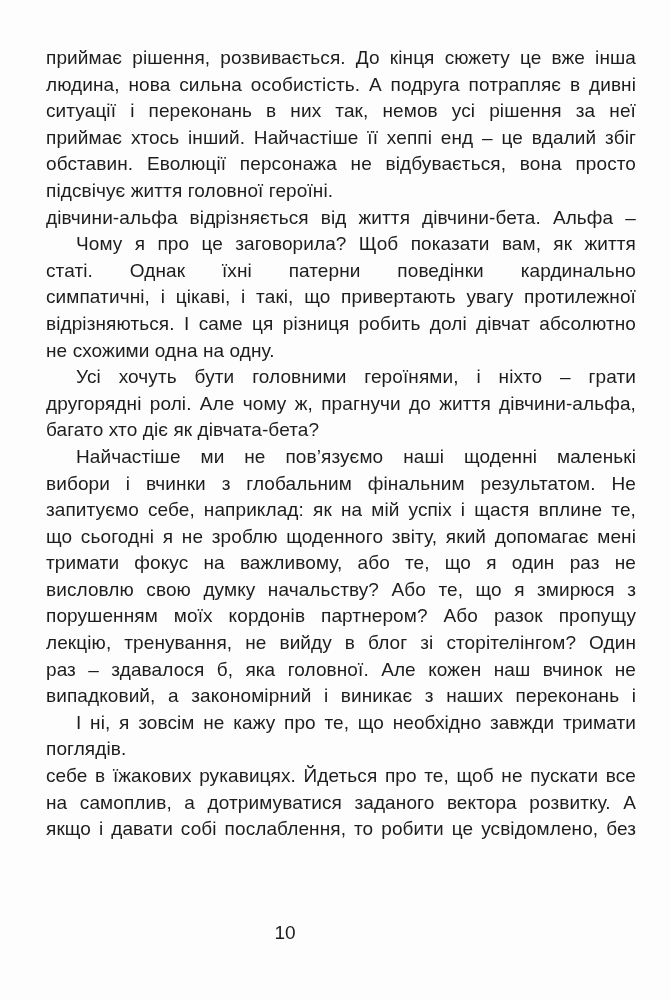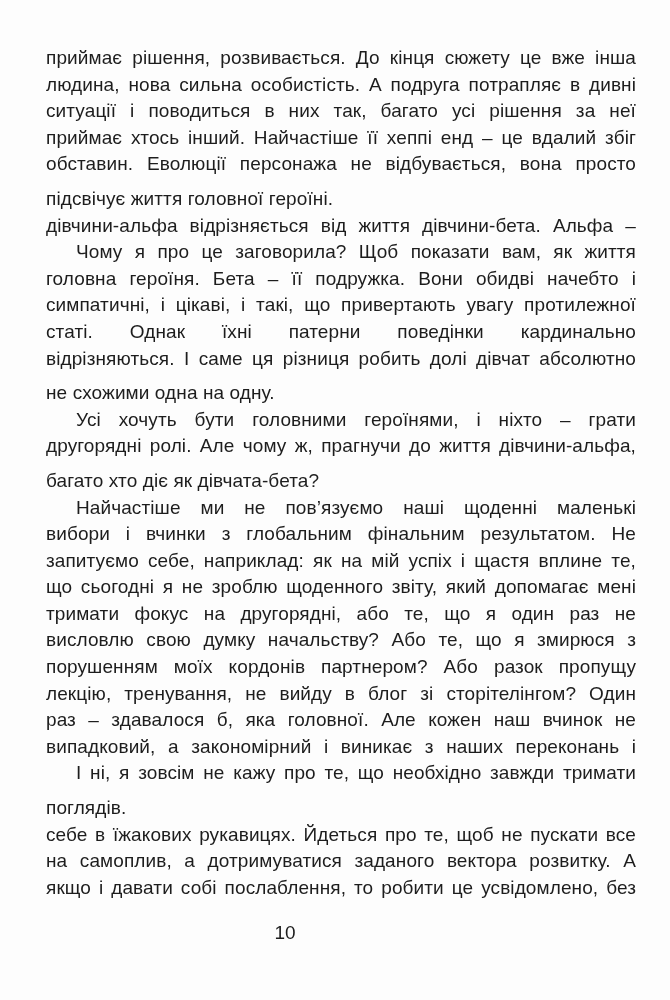--- a/index.html
+++ b/index.html
@@ -27,21 +27,20 @@
     font-weight: 400;
     letter-spacing: 0.1px;
   }
   .line {
     text-align: justify;
     text-align-last: justify;
     white-space: normal;
   }
   .line.para-end {
     text-align-last: left;
-    margin-top: 8px;
   }
   .line.first-indent {
     text-indent: 30px;
   }
   .page-number {
     position: absolute;
     left: 0;
     top: 921px;
     width: 570px;
     text-align: center;
@@ -50,39 +49,38 @@
     color: #1d1d1d;
   }
 </style>
 </head>
 <body>
 
 <div class="page">
   <div class="text-block">
       <div class="line">приймає рішення, розвивається. До кінця сюжету це вже інша</div>
       <div class="line">людина, нова сильна особистість. А подруга потрапляє в дивні</div>
-      <div class="line">ситуації і поводиться в них так, багато усі рішення за неї</div>
+      <div class="line">ситуації і переконань в них так, немов усі рішення за неї</div>
       <div class="line">приймає хтось інший. Найчастіше її хеппі енд – це вдалий збіг</div>
       <div class="line">обставин. Еволюції персонажа не відбувається, вона просто</div>
       <div class="line para-end">підсвічує життя головної героїні.</div>
       <div class="line">дівчини-альфа відрізняється від життя дівчини-бета. Альфа –</div>
       <div class="line first-indent">Чому я про це заговорила? Щоб показати вам, як життя</div>
-      <div class="line">головна героїня. Бета – її подружка. Вони обидві начебто і</div>
+      <div class="line">статі. Однак їхні патерни поведінки кардинально</div>
       <div class="line">симпатичні, і цікаві, і такі, що привертають увагу протилежної</div>
-      <div class="line">статі. Однак їхні патерни поведінки кардинально</div>
       <div class="line">відрізняються. І саме ця різниця робить долі дівчат абсолютно</div>
       <div class="line para-end">не схожими одна на одну.</div>
       <div class="line first-indent">Усі хочуть бути головними героїнями, і ніхто – грати</div>
       <div class="line">другорядні ролі. Але чому ж, прагнучи до життя дівчини-альфа,</div>
       <div class="line para-end">багато хто діє як дівчата-бета?</div>
       <div class="line first-indent">Найчастіше ми не пов’язуємо наші щоденні маленькі</div>
       <div class="line">вибори і вчинки з глобальним фінальним результатом. Не</div>
       <div class="line">запитуємо себе, наприклад: як на мій успіх і щастя вплине те,</div>
       <div class="line">що сьогодні я не зроблю щоденного звіту, який допомагає мені</div>
-      <div class="line">тримати фокус на другорядні, або те, що я один раз не</div>
+      <div class="line">тримати фокус на важливому, або те, що я один раз не</div>
       <div class="line">висловлю свою думку начальству? Або те, що я змирюся з</div>
       <div class="line">порушенням моїх кордонів партнером? Або разок пропущу</div>
       <div class="line">лекцію, тренування, не вийду в блог зі сторітелінгом? Один</div>
       <div class="line">раз – здавалося б, яка головної. Але кожен наш вчинок не</div>
       <div class="line">випадковий, а закономірний і виникає з наших переконань і</div>
       <div class="line first-indent">І ні, я зовсім не кажу про те, що необхідно завжди тримати</div>
       <div class="line para-end">поглядів.</div>
       <div class="line">себе в їжакових рукавицях. Йдеться про те, щоб не пускати все</div>
       <div class="line">на самоплив, а дотримуватися заданого вектора розвитку. А</div>
       <div class="line">якщо і давати собі послаблення, то робити це усвідомлено, без</div>

